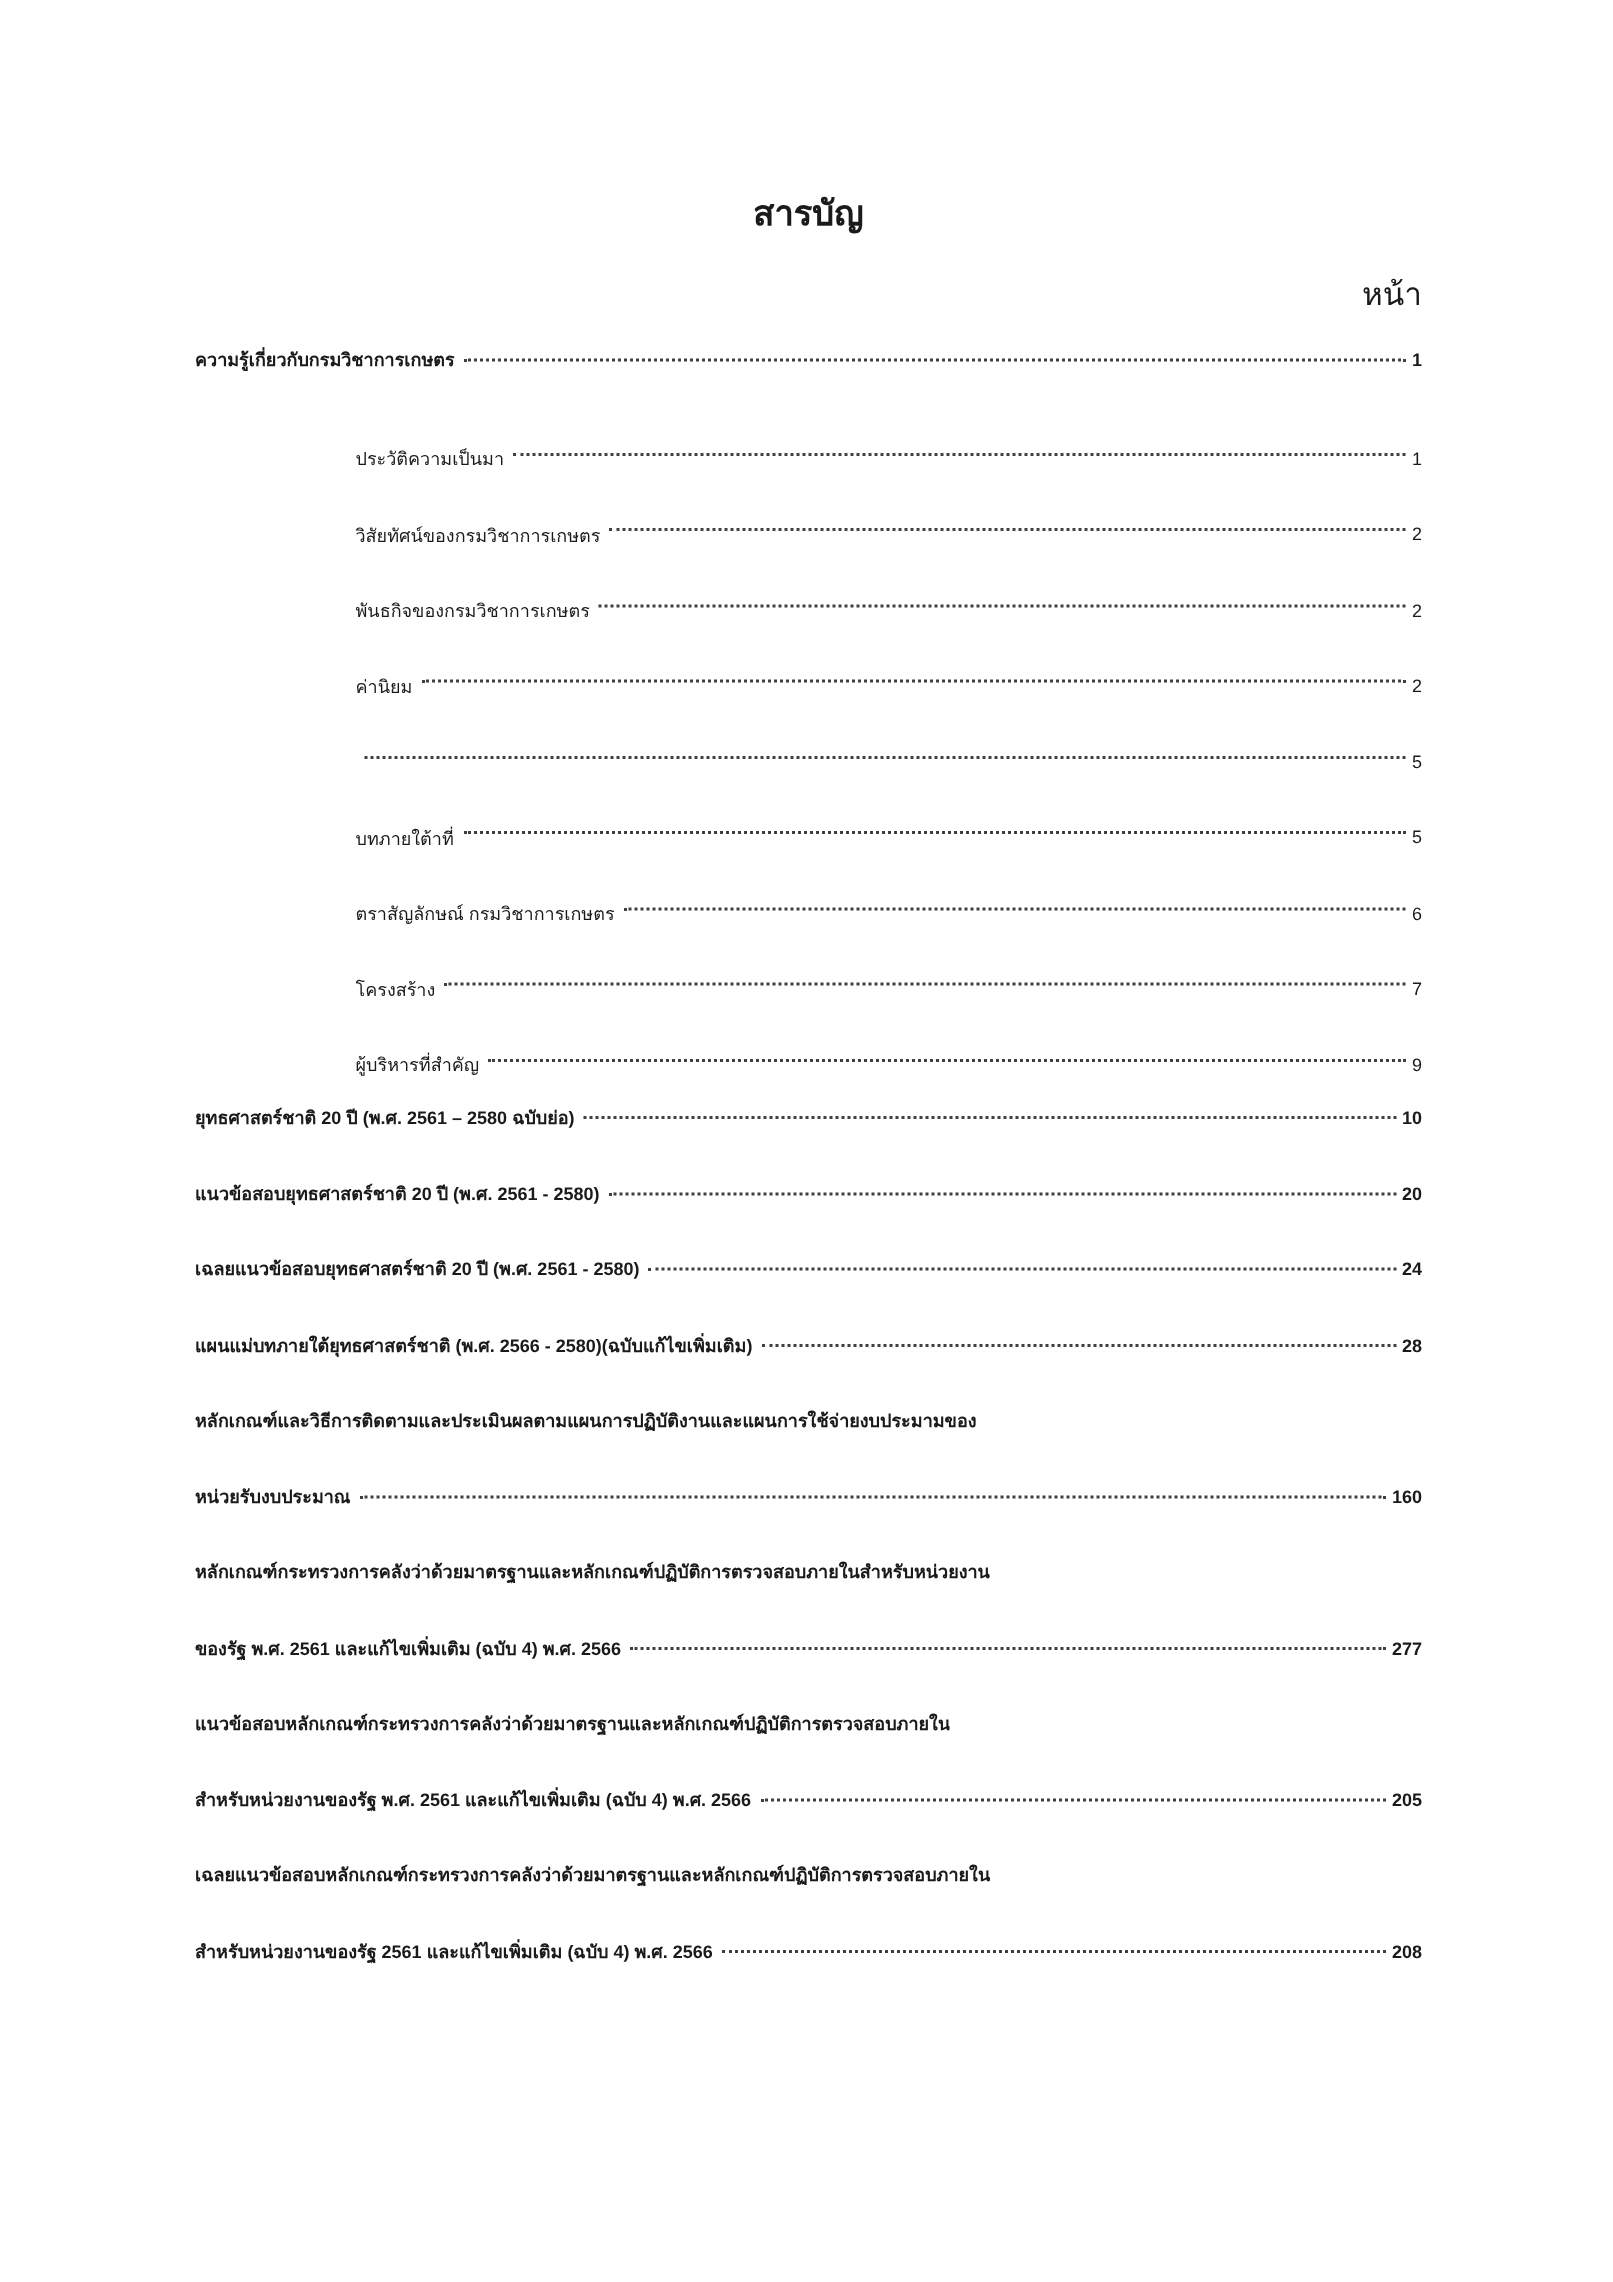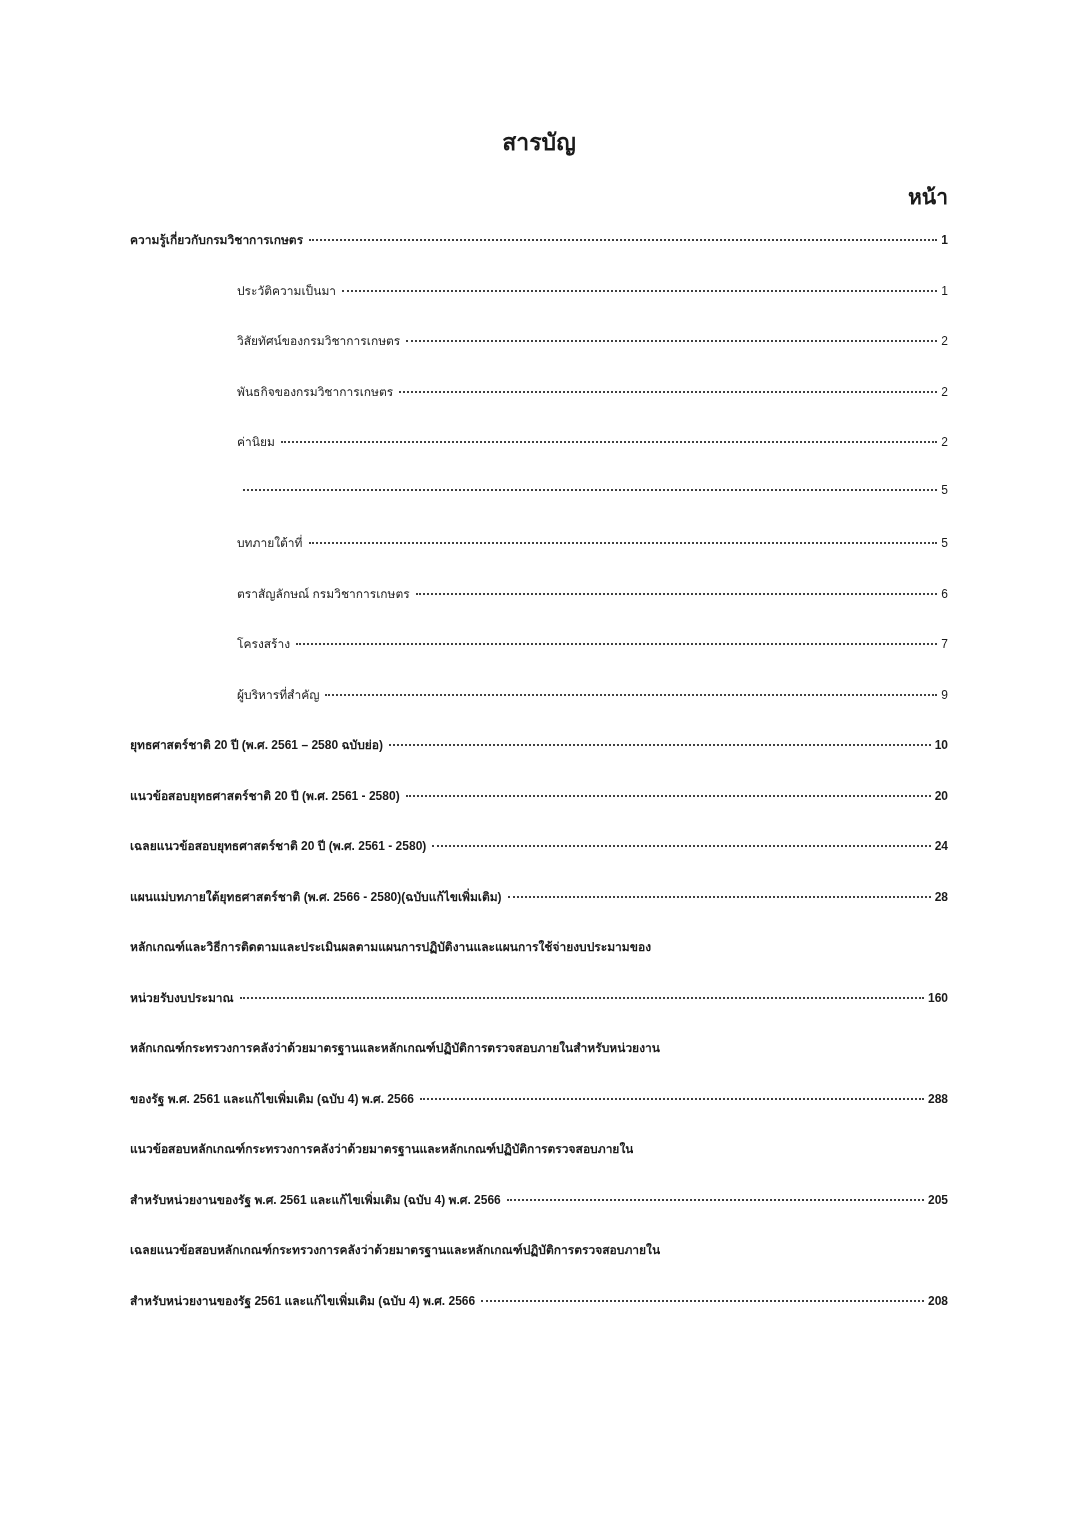--- a/index.html
+++ b/index.html
@@ -26,35 +26,35 @@
     padding-top: 126px;
     text-align: center;
     font-size: 23px;
     font-weight: bold;
     line-height: 32px;
   }
   .page-col-label {
     margin-top: 24px;
     text-align: right;
     font-size: 21px;
-    font-weight: bold;
+    font-weight: normal;
     line-height: 30px;
   }
   .rows {
     margin-top: 18px;
   }
   .row {
     display: flex;
     align-items: baseline;
     height: 50.5px;
     font-size: 12px;
     white-space: nowrap;
     overflow: hidden;
   }
-  .row.level1 { padding-left: 107px; }
+  .row.level1 { padding-left: 107px; align-items: center; }
   .row.bold { font-weight: bold; }
   .entry-text {
     flex: 0 1 auto;
     min-width: 0;
     overflow: hidden;
   }
   .leader {
     flex: 1 1 auto;
     border-bottom: 2px dotted #3f3f3f;
     margin: 0 3px 0 6px;
@@ -197,21 +197,21 @@
       <span class="leader"></span>
       <span class="page-num">160</span>
     </div>
         <div class="row bold">
       <span class="entry-text">หลักเกณฑ์กระทรวงการคลังว่าด้วยมาตรฐานและหลักเกณฑ์ปฏิบัติการตรวจสอบภายในสำหรับหน่วยงาน</span>
 
     </div>
         <div class="row bold">
       <span class="entry-text">ของรัฐ พ.ศ. 2561 และแก้ไขเพิ่มเติม (ฉบับ 4) พ.ศ. 2566</span>
       <span class="leader"></span>
-      <span class="page-num">288</span>
+      <span class="page-num">277</span>
     </div>
         <div class="row bold">
       <span class="entry-text">แนวข้อสอบหลักเกณฑ์กระทรวงการคลังว่าด้วยมาตรฐานและหลักเกณฑ์ปฏิบัติการตรวจสอบภายใน</span>
 
     </div>
         <div class="row bold">
       <span class="entry-text">สำหรับหน่วยงานของรัฐ พ.ศ. 2561 และแก้ไขเพิ่มเติม (ฉบับ 4) พ.ศ. 2566</span>
       <span class="leader"></span>
       <span class="page-num">205</span>
     </div>

